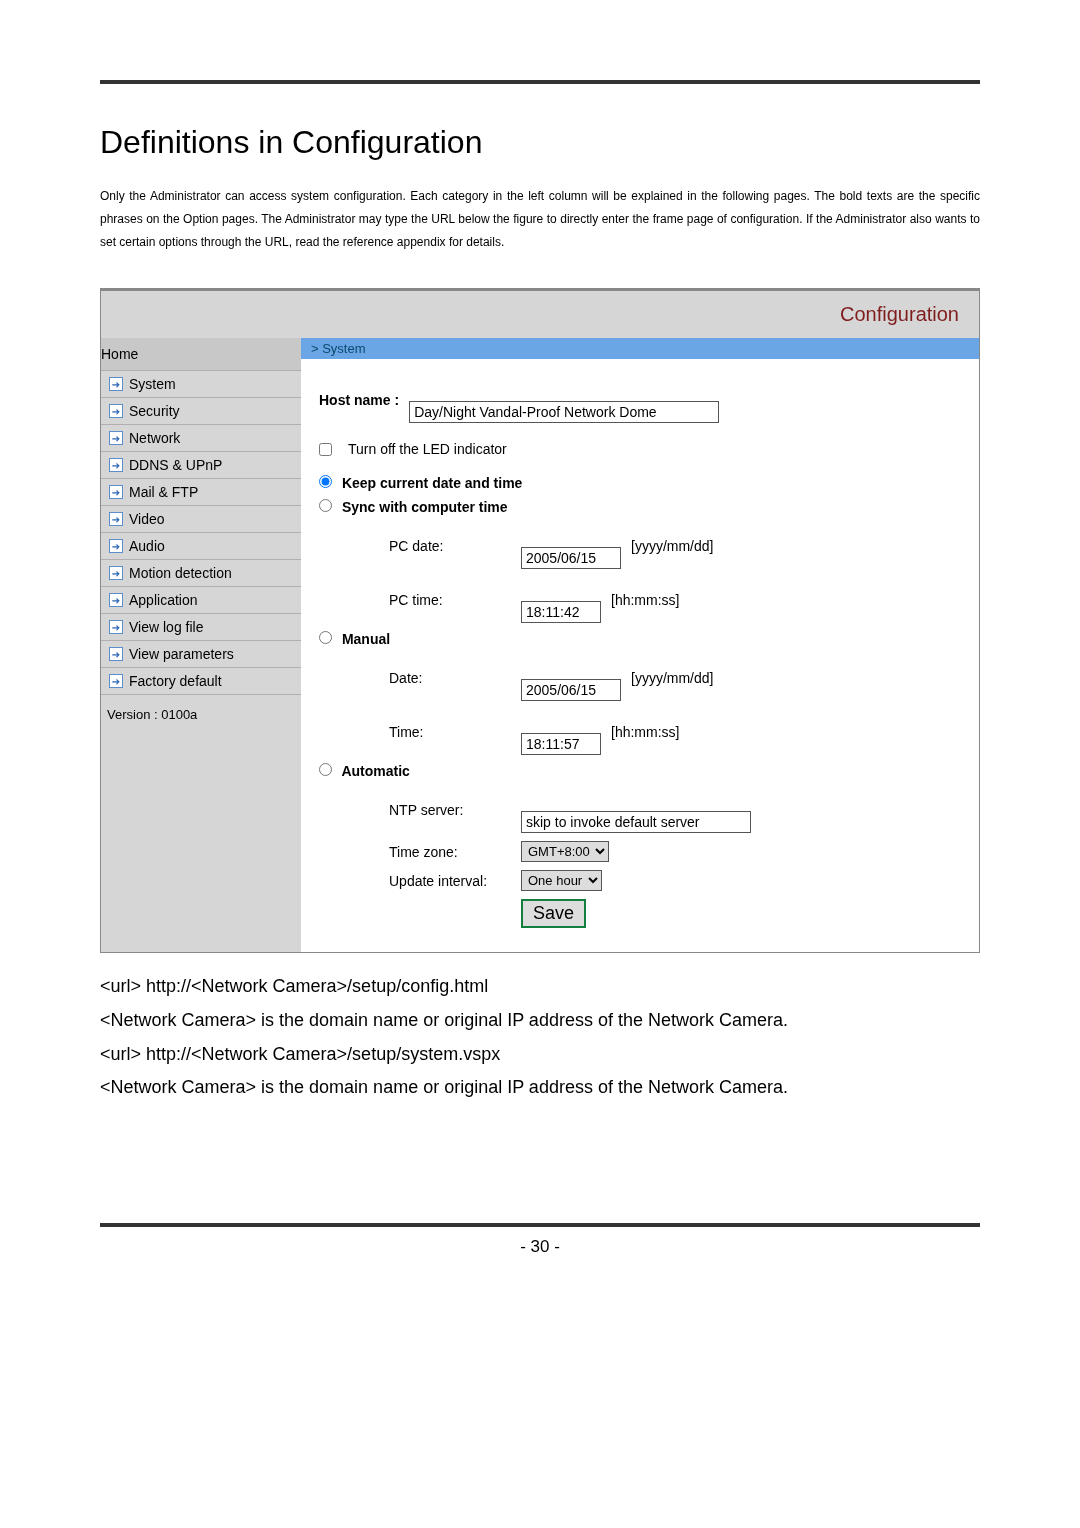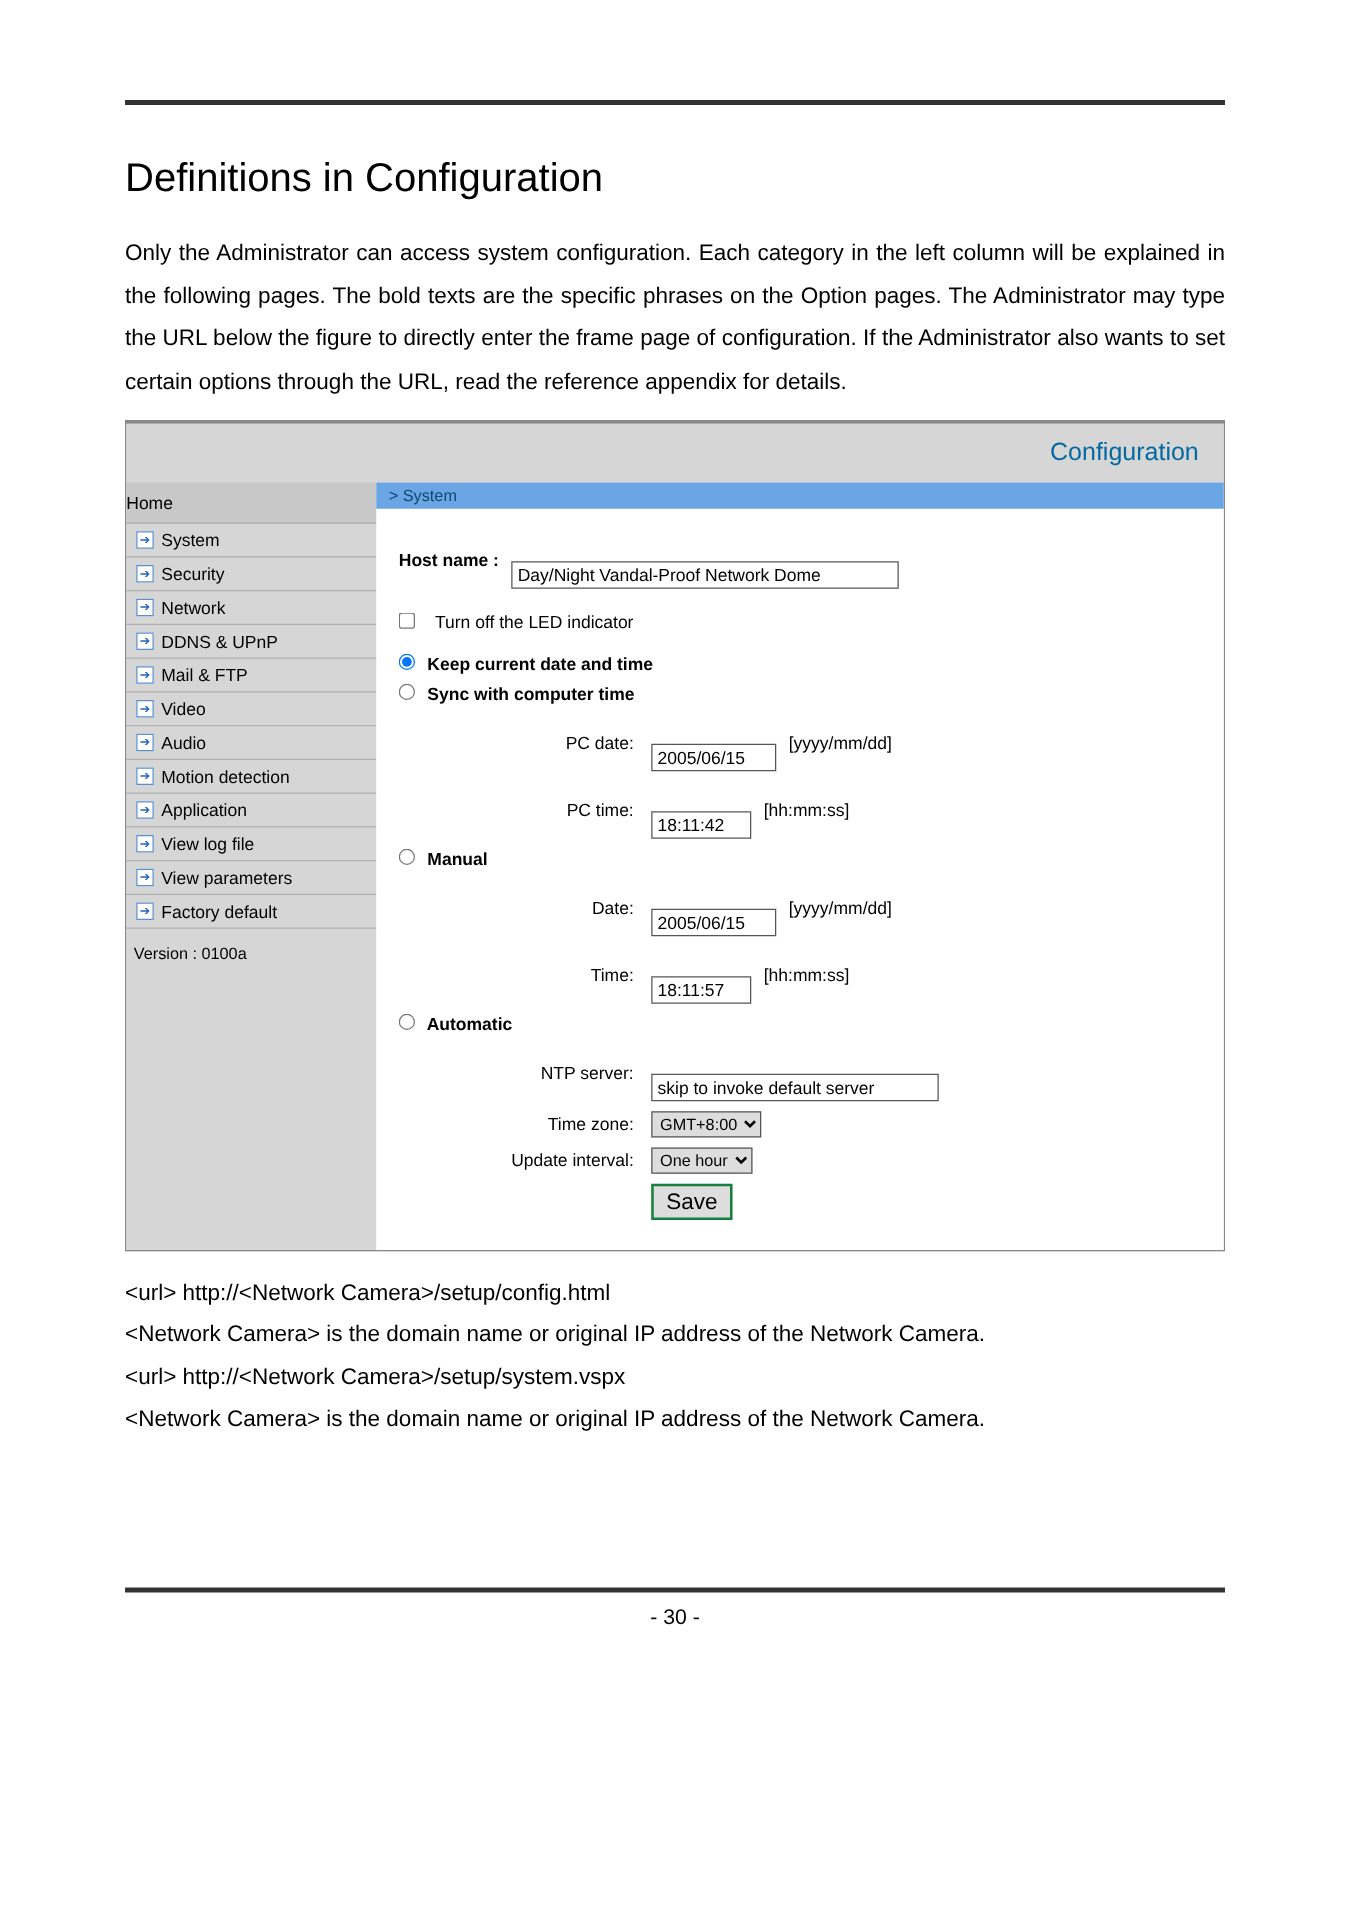--- a/index.html
+++ b/index.html
@@ -13,34 +13,34 @@
   .top-rule {
     border-top: 4px solid #333;
     margin-bottom: 40px;
   }
   h1.page-title {
     font-size: 32px;
     font-weight: normal;
     margin-bottom: 24px;
   }
   p.intro {
-    font-size: 18px;
+    font-size: 12px;
     line-height: 1.9;
     text-align: justify;
-    margin-bottom: 14px;
+    margin-bottom: 35px;
   }
   .config-panel {
     background: #d6d6d6;
     border: 1px solid #888;
     border-top: 3px solid #888;
     margin-bottom: 18px;
   }
   .config-header {
     text-align: right;
-    color: #0369a1;
+    color: #7f1d1d;
     font-size: 20px;
     padding: 12px 20px 12px 0;
     background: #d6d6d6;
   }
   .config-body {
     display: flex;
   }
   .sidebar {
     width: 200px;
     background: #d6d6d6;
@@ -126,21 +126,20 @@
   .bottom-rule {
     margin-top: 120px;
     border-top: 4px solid #333;
     padding-top: 10px;
     text-align: center;
     font-size: 17px;
   }
   .form-label-col {
     display: inline-block;
     width: 118px;
-    text-align: right;
     margin-right: 4px;
   }
   .cb { margin-right: 6px; }
   .rd { margin-right: 6px; }
 </style>
 </head>
 <body>
 
 <div class="top-rule"></div>
 

